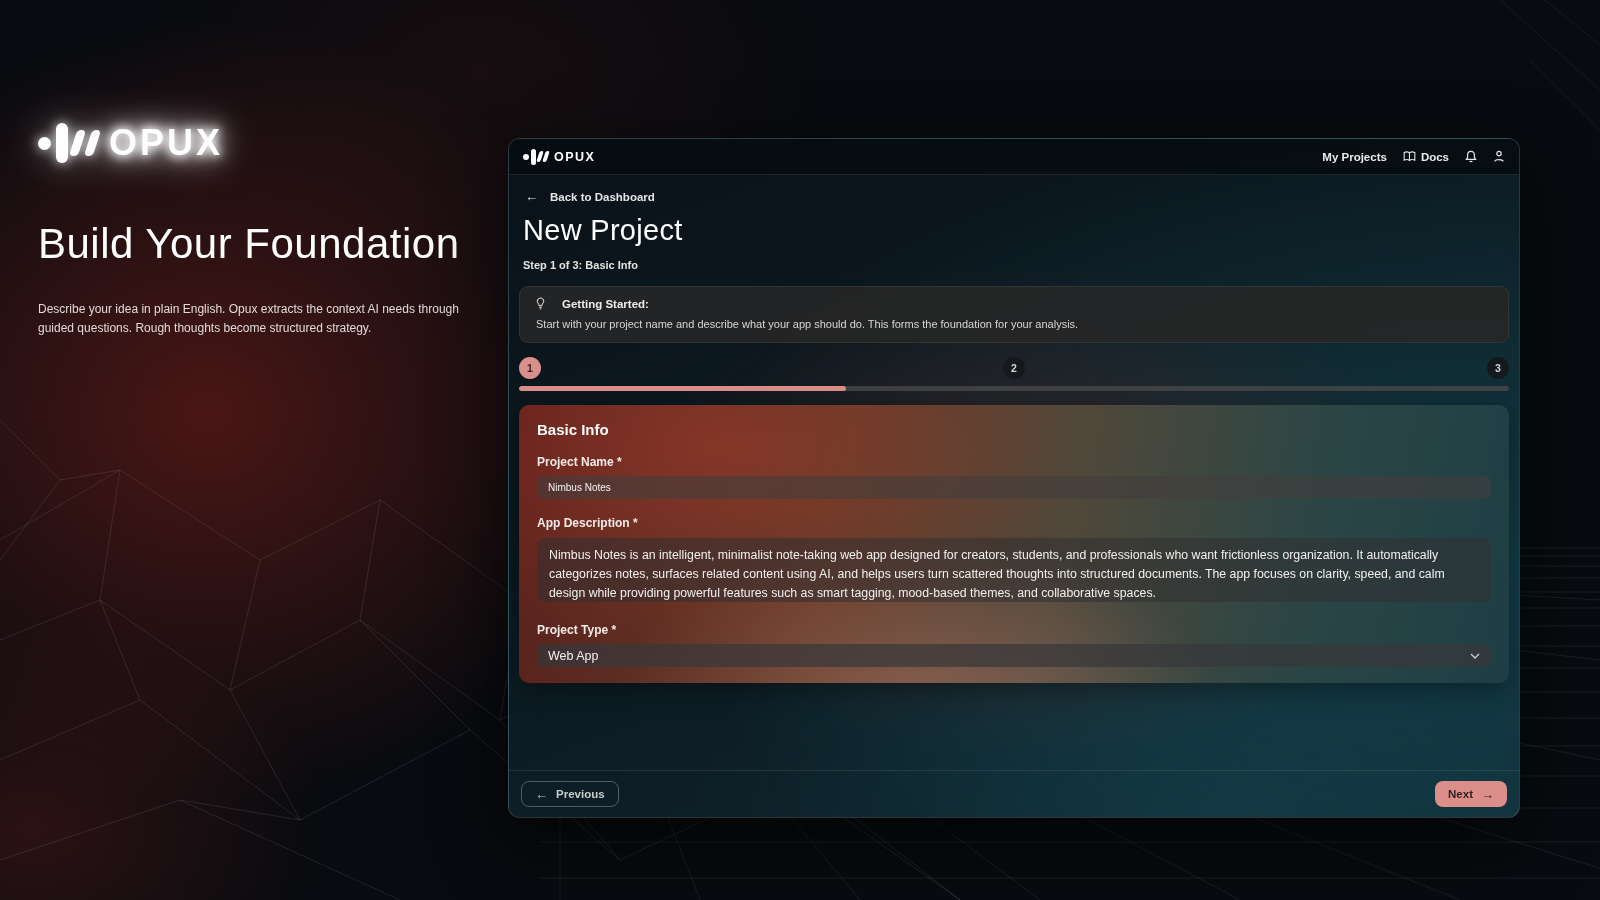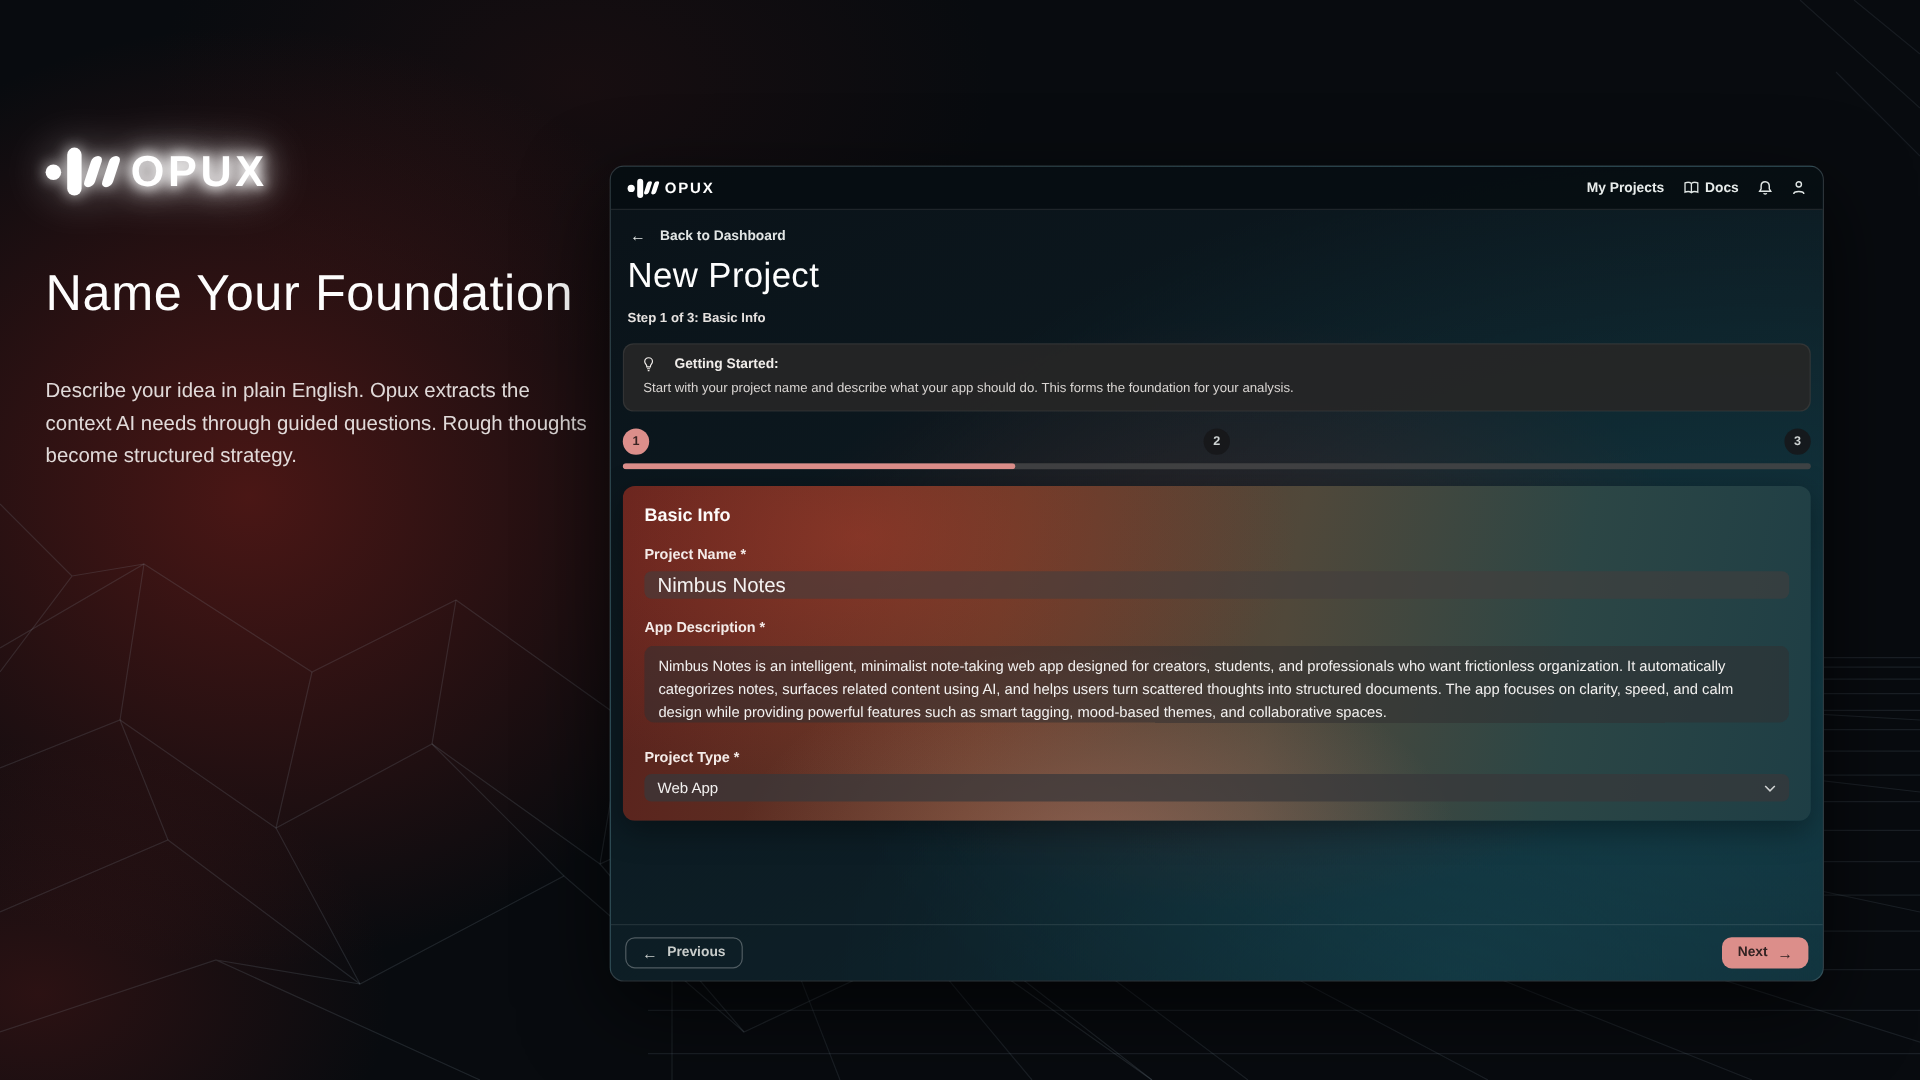--- a/index.html
+++ b/index.html
@@ -26,21 +26,21 @@
   .logo-row { display:flex; align-items:center; gap:12px;
     filter:drop-shadow(0 0 6px rgba(255,255,255,.85)) drop-shadow(0 0 18px rgba(255,255,255,.4)); }
   .mark { display:flex; align-items:center; gap:5px; }
   .m-dot { width:13px; height:13px; border-radius:50%; background:#fff; }
   .m-bar { width:12px; height:40px; border-radius:7px; background:#fff; }
   .m-s { width:9px; height:26px; border-radius:5px; background:#fff; transform:skewX(-18deg); }
   .m-s + .m-s { margin-left:1px; }
   .logo-text { font-size:36px; font-weight:800; letter-spacing:3px; color:#fff;
     text-shadow:0 0 10px rgba(255,255,255,.9), 0 0 26px rgba(255,255,255,.5); }
   .hero h1 { margin-top:56px; font-size:42px; font-weight:400; letter-spacing:.5px; color:#fdfdfd; }
-  .hero p { margin-top:44px; font-size:17px; line-height:1.6; color:rgba(240,236,234,.92); }
+  .hero p { margin-top:32px; font-size:12px; line-height:1.6; color:rgba(240,236,234,.92); }
 
   
   .window {
     position:absolute; left:508px; top:138px; width:1012px; height:680px;
     border-radius:12px; border:1px solid rgba(255,255,255,.14);
     box-shadow:0 24px 70px rgba(0,0,0,.65);
     overflow:hidden; display:flex; flex-direction:column;
     background:
       radial-gradient(620px 380px at 52% 55%, rgba(140,38,28,.30), transparent 65%),
       radial-gradient(1100px 620px at 95% 62%, rgba(26,92,106,.45), transparent 72%),
@@ -87,21 +87,21 @@
       radial-gradient(430px 240px at 40% 108%, rgba(228,152,138,.34), transparent 70%),
       radial-gradient(520px 300px at 20% 15%, rgba(195,62,45,.40), transparent 70%),
       linear-gradient(100deg, #5a211c 0%, #5e3a28 32%, #50483a 55%, #2c4645 78%, #1e3e45 100%);
     box-shadow:0 8px 26px rgba(0,0,0,.35);
   }
   .card h2 { font-size:15px; font-weight:700; color:#fdfbfa; }
   .field-label { margin-top:17px; font-size:12px; font-weight:600; color:#f4ebe8; }
   .field-helper { margin-top:6px; font-size:11px; color:rgba(240,228,222,.85); }
   .text-input {
     margin-top:7px; width:100%; height:23px; border:none; outline:none; border-radius:6px;
-    background:rgba(66,62,62,.60); color:#f4f2f1; font-size:17px; padding:0 11px;
+    background:rgba(66,62,62,.60); color:#f4f2f1; font-size:10px; padding:0 11px;
     font-family:"Liberation Sans", sans-serif;
   }
   .text-area {
     margin-top:8px; width:100%; height:64px; border:none; outline:none; border-radius:8px; resize:none;
     background:rgba(50,48,50,.55); color:#f2f0ef; font-size:12.3px; line-height:1.55; padding:8px 12px;
     font-family:"Liberation Sans", sans-serif;
   }
   .select-box {
     margin-top:7px; height:23px; border-radius:6px; background:rgba(56,56,58,.72);
     display:flex; align-items:center; justify-content:space-between; padding:0 11px;
@@ -150,21 +150,21 @@
 <div class="hero">
   <div class="logo-row">
     <div class="mark">
       <span class="m-dot"></span>
         <span class="m-bar"></span>
         <span class="m-s"></span>
         <span class="m-s"></span>
     </div>
     <span class="logo-text">OPUX</span>
   </div>
-  <h1>Name Your Foundation</h1>
+  <h1>Build Your Foundation</h1>
   <p>Describe your idea in plain English. Opux extracts the context AI needs through guided questions. Rough thoughts become structured strategy.</p>
 </div>
 
 <div class="window">
 
   <div class="navbar">
     <div class="nav-brand">
       <div class="nav-mark">
         <span class="n-dot"></span>
           <span class="n-bar"></span>

